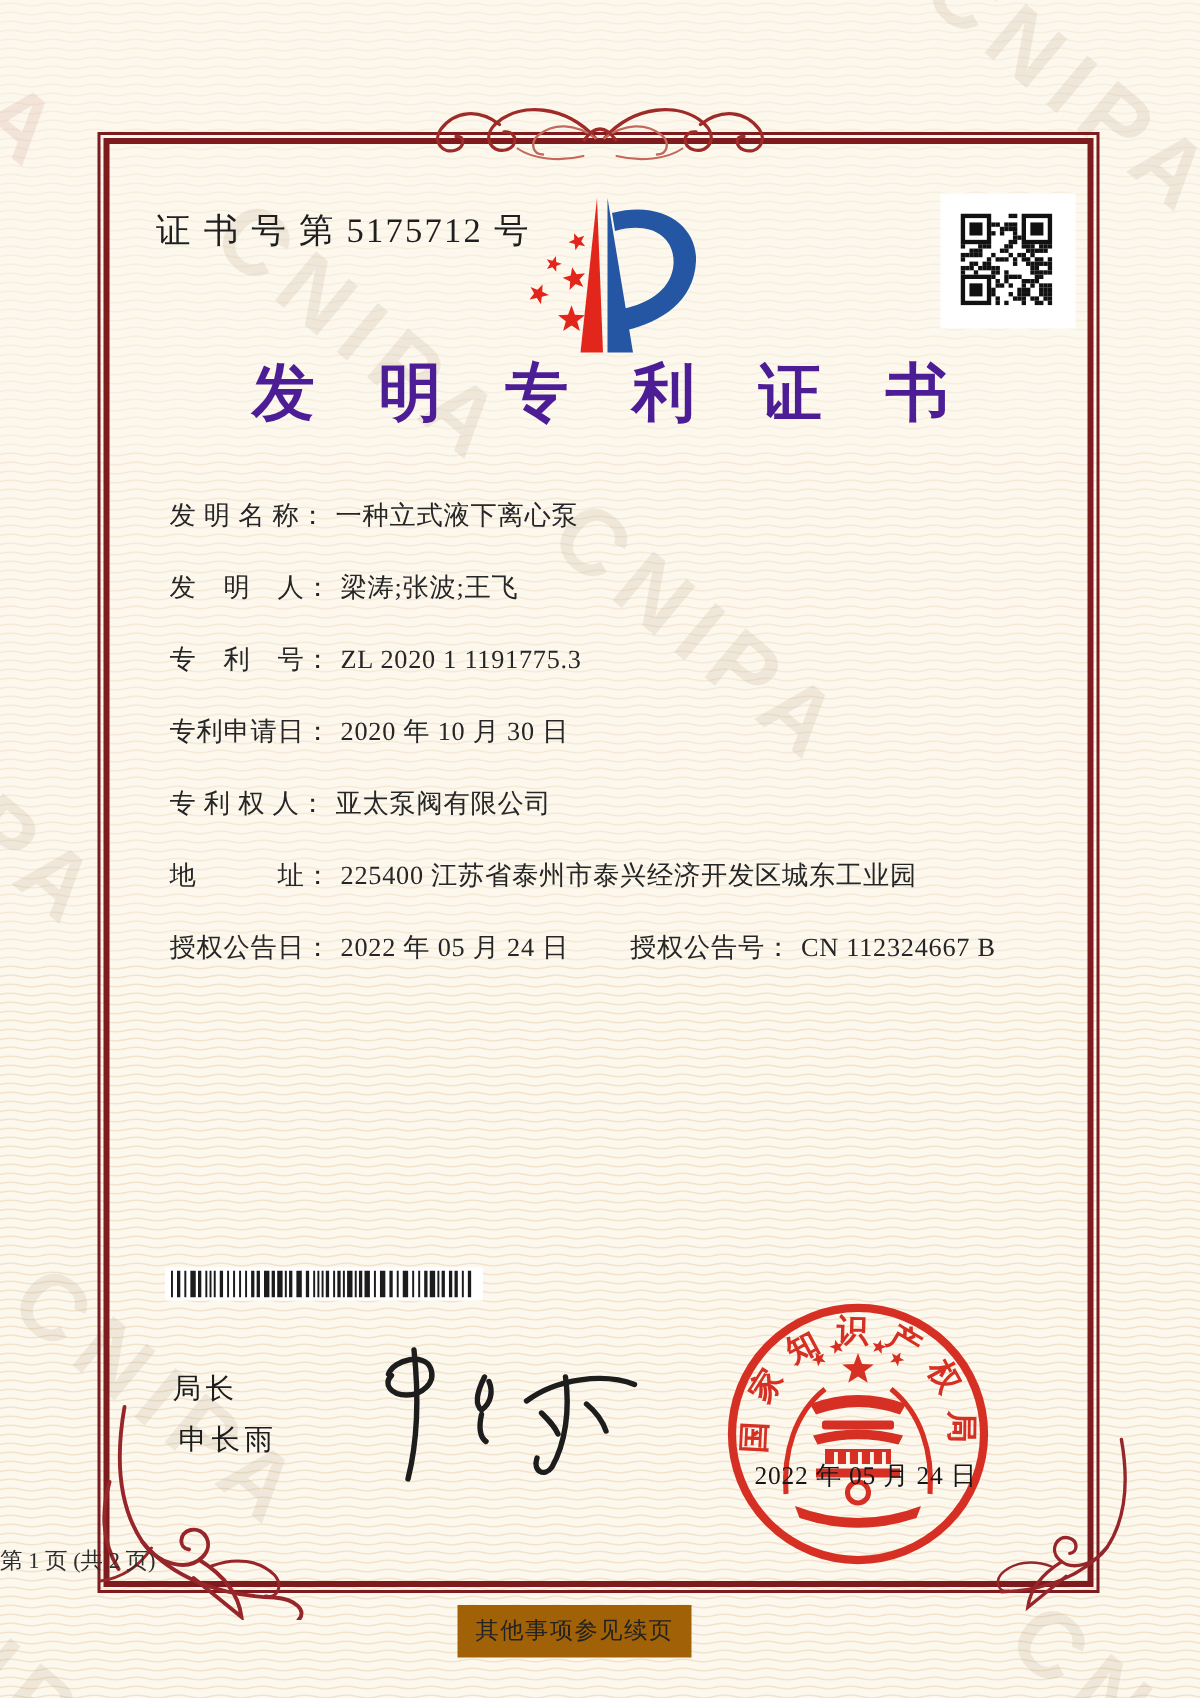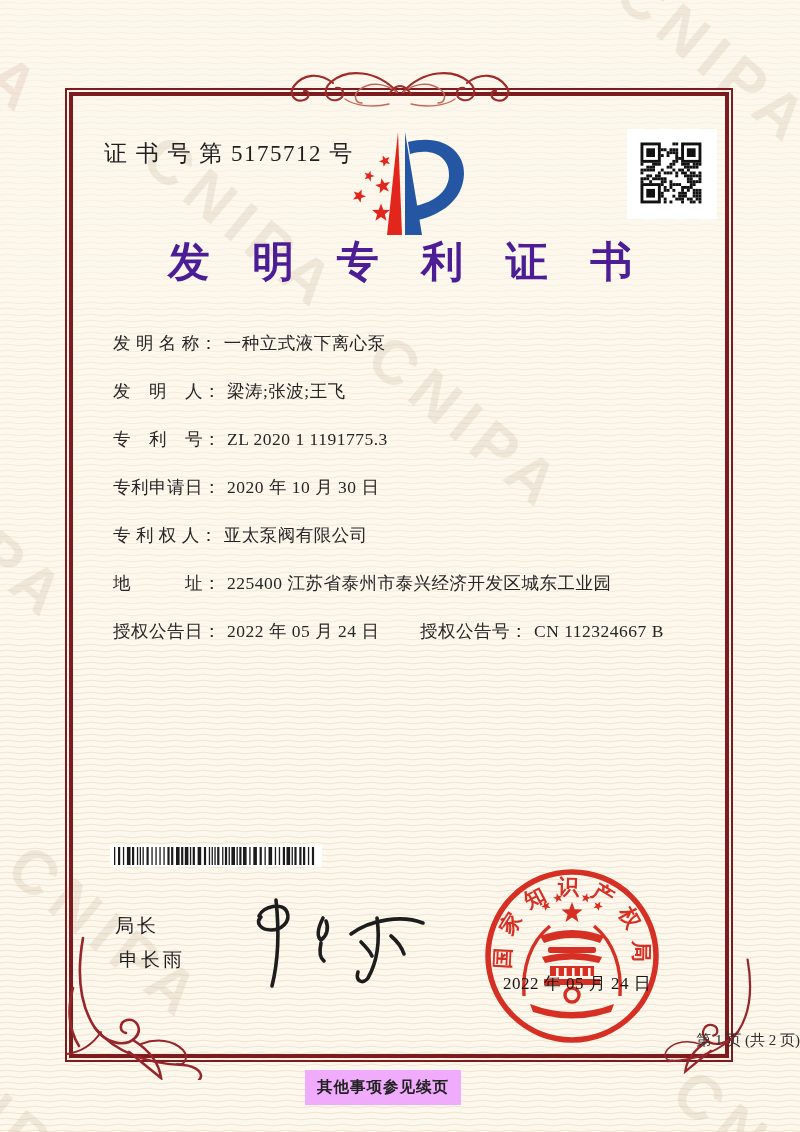--- a/index.html
+++ b/index.html
@@ -35,24 +35,24 @@
   .paras p{margin:0;text-indent:2em;letter-spacing:0.3px;}
   .barcode{position:absolute;left:110px;top:845px;padding:2px 3px;background:#fff;z-index:3;}
   .signer{position:absolute;z-index:3;font-family:"Liberation Sans","DejaVu Sans",sans-serif;
           font-size:19px;color:#1c1c1c;letter-spacing:3px;}
   #signer-title{left:115px;top:913px;}
   #signer-name{left:119px;top:947px;}
   .sig{position:absolute;left:225px;top:890px;z-index:3;}
   .seal{position:absolute;left:472px;top:856px;z-index:3;opacity:0.96;}
   .seal-date{position:absolute;left:503px;top:972px;z-index:4;font-size:17px;
              letter-spacing:0.5px;color:#161616;}
-  .page-info{position:absolute;left:0;right:0;top:1031px;text-align:right;z-index:3;
+  .page-info{position:absolute;left:0;right:0;top:1031px;text-align:left;z-index:3;
              font-size:15px;color:#2d2d2d;}
-  .foot-note{position:absolute;left:305px;top:1070px;z-index:3;background:#f0abfc;
-             padding:7px 12px;font-size:15.5px;letter-spacing:1px;color:#222;font-weight:bold;}
+  .foot-note{position:absolute;left:305px;top:1070px;z-index:3;background:#a16207;
+             padding:7px 12px;font-size:15.5px;letter-spacing:1px;color:#222;}
 </style>
 </head>
 <body>
 
 <div class="page">
 
   <svg id="waves" width="800" height="1132">
       <path d="M0 3 q7 -1.7 14 0 q7 1.7 14 0 q7 -1.7 14 0 q7 1.7 14 0 q7 -1.7 14 0 q7 1.7 14 0 q7 -1.7 14 0 q7 1.7 14 0 q7 -1.7 14 0 q7 1.7 14 0 q7 -1.7 14 0 q7 1.7 14 0 q7 -1.7 14 0 q7 1.7 14 0 q7 -1.7 14 0 q7 1.7 14 0 q7 -1.7 14 0 q7 1.7 14 0 q7 -1.7 14 0 q7 1.7 14 0 q7 -1.7 14 0 q7 1.7 14 0 q7 -1.7 14 0 q7 1.7 14 0 q7 -1.7 14 0 q7 1.7 14 0 q7 -1.7 14 0 q7 1.7 14 0 q7 -1.7 14 0 q7 1.7 14 0 q7 -1.7 14 0 q7 1.7 14 0 q7 -1.7 14 0 q7 1.7 14 0 q7 -1.7 14 0 q7 1.7 14 0 q7 -1.7 14 0 q7 1.7 14 0 q7 -1.7 14 0 q7 1.7 14 0 q7 -1.7 14 0 q7 1.7 14 0 q7 -1.7 14 0 q7 1.7 14 0 q7 -1.7 14 0 q7 1.7 14 0 q7 -1.7 14 0 q7 1.7 14 0 q7 -1.7 14 0 q7 1.7 14 0 q7 -1.7 14 0 q7 1.7 14 0 q7 -1.7 14 0 q7 1.7 14 0 q7 -1.7 14 0 q7 1.7 14 0 q7 -1.7 14 0 q7 1.7 14 0" fill="none" stroke="#e9d2b0" stroke-width="1" opacity="0.25"></path>
       <path d="M0 9 q7 -1.7 14 0 q7 1.7 14 0 q7 -1.7 14 0 q7 1.7 14 0 q7 -1.7 14 0 q7 1.7 14 0 q7 -1.7 14 0 q7 1.7 14 0 q7 -1.7 14 0 q7 1.7 14 0 q7 -1.7 14 0 q7 1.7 14 0 q7 -1.7 14 0 q7 1.7 14 0 q7 -1.7 14 0 q7 1.7 14 0 q7 -1.7 14 0 q7 1.7 14 0 q7 -1.7 14 0 q7 1.7 14 0 q7 -1.7 14 0 q7 1.7 14 0 q7 -1.7 14 0 q7 1.7 14 0 q7 -1.7 14 0 q7 1.7 14 0 q7 -1.7 14 0 q7 1.7 14 0 q7 -1.7 14 0 q7 1.7 14 0 q7 -1.7 14 0 q7 1.7 14 0 q7 -1.7 14 0 q7 1.7 14 0 q7 -1.7 14 0 q7 1.7 14 0 q7 -1.7 14 0 q7 1.7 14 0 q7 -1.7 14 0 q7 1.7 14 0 q7 -1.7 14 0 q7 1.7 14 0 q7 -1.7 14 0 q7 1.7 14 0 q7 -1.7 14 0 q7 1.7 14 0 q7 -1.7 14 0 q7 1.7 14 0 q7 -1.7 14 0 q7 1.7 14 0 q7 -1.7 14 0 q7 1.7 14 0 q7 -1.7 14 0 q7 1.7 14 0 q7 -1.7 14 0 q7 1.7 14 0 q7 -1.7 14 0 q7 1.7 14 0" fill="none" stroke="#e9d2b0" stroke-width="1" opacity="0.25"></path>
       <path d="M0 15 q7 -1.7 14 0 q7 1.7 14 0 q7 -1.7 14 0 q7 1.7 14 0 q7 -1.7 14 0 q7 1.7 14 0 q7 -1.7 14 0 q7 1.7 14 0 q7 -1.7 14 0 q7 1.7 14 0 q7 -1.7 14 0 q7 1.7 14 0 q7 -1.7 14 0 q7 1.7 14 0 q7 -1.7 14 0 q7 1.7 14 0 q7 -1.7 14 0 q7 1.7 14 0 q7 -1.7 14 0 q7 1.7 14 0 q7 -1.7 14 0 q7 1.7 14 0 q7 -1.7 14 0 q7 1.7 14 0 q7 -1.7 14 0 q7 1.7 14 0 q7 -1.7 14 0 q7 1.7 14 0 q7 -1.7 14 0 q7 1.7 14 0 q7 -1.7 14 0 q7 1.7 14 0 q7 -1.7 14 0 q7 1.7 14 0 q7 -1.7 14 0 q7 1.7 14 0 q7 -1.7 14 0 q7 1.7 14 0 q7 -1.7 14 0 q7 1.7 14 0 q7 -1.7 14 0 q7 1.7 14 0 q7 -1.7 14 0 q7 1.7 14 0 q7 -1.7 14 0 q7 1.7 14 0 q7 -1.7 14 0 q7 1.7 14 0 q7 -1.7 14 0 q7 1.7 14 0 q7 -1.7 14 0 q7 1.7 14 0 q7 -1.7 14 0 q7 1.7 14 0 q7 -1.7 14 0 q7 1.7 14 0 q7 -1.7 14 0 q7 1.7 14 0" fill="none" stroke="#e9d2b0" stroke-width="1" opacity="0.25"></path>

